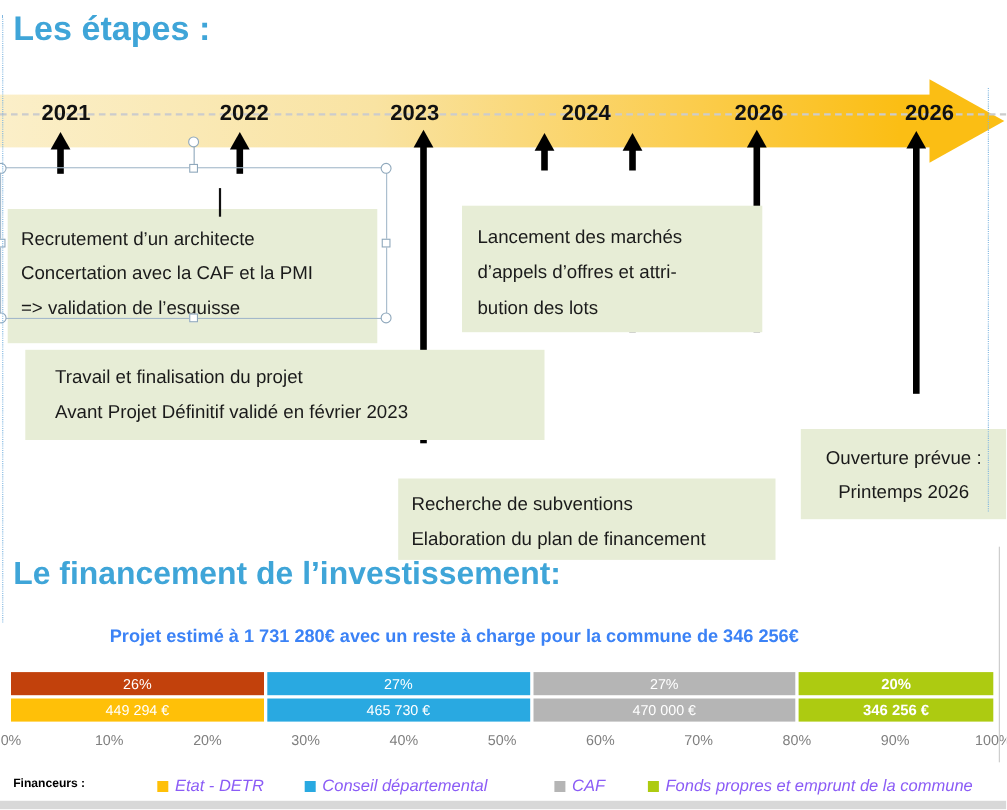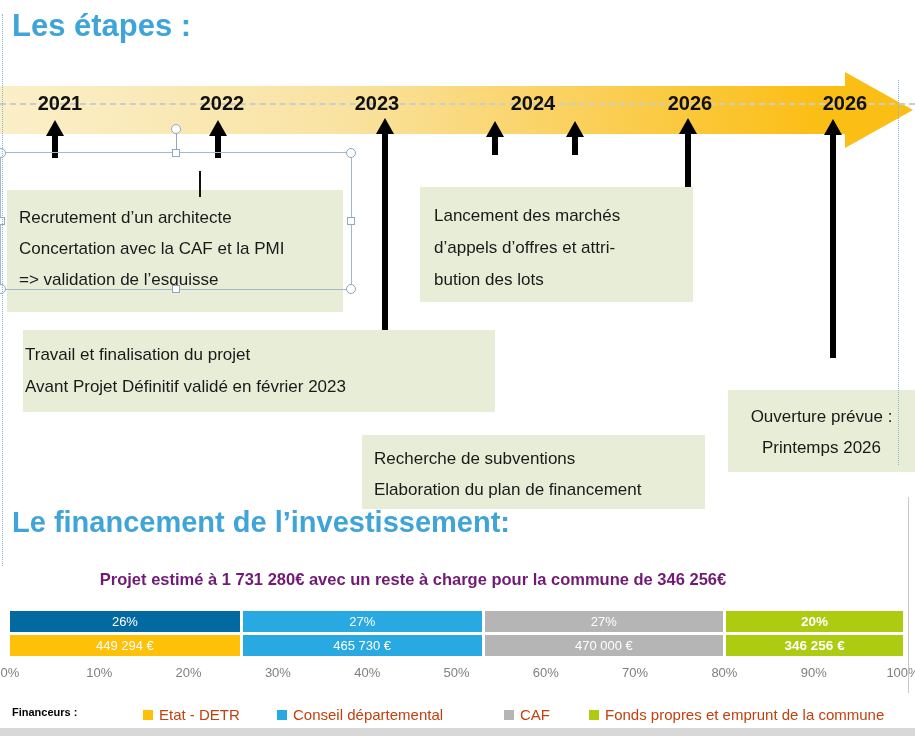--- a/index.html
+++ b/index.html
@@ -45,21 +45,21 @@
   .a-2025 { left:679px; top:118px; height:184px; }
   .a-2026 { left:824px; top:119px; height:239px; }
   .connector-line { position:absolute; left:572px; top:270px; width:6px; height:32px; background:#000; z-index:1; }
 
   
   .step-box { position:absolute; background:#e7edd6; color:#1a1a1a; font-size:17px; z-index:2;margin-top:32px; }
   .step-box .line { line-height:31px; }
   .box-recrutement { left:7px;   top:158px; width:336px; height:122px; padding:12px 0 0 12px; box-sizing:border-box; }
   .box-lancement   { left:420px; top:155px; width:273px; height:115px; padding:13px 0 0 14px; box-sizing:border-box; }
   .box-lancement .line { line-height:32px; }
-  .box-travail     { left:23px;  top:298px; width:472px; height:82px;  padding:9px 0 0 2px;  box-sizing:border-box; }
+  .box-travail     { left:23px;  top:286px; width:472px; height:82px;  padding:9px 0 0 27px;  box-sizing:border-box; }
   .box-travail .line { line-height:32px; }
   .box-travaux     { left:532px; top:302px; width:236px; height:45px; text-align:center; font-weight:700; font-size:19px; line-height:45px; }
   .box-recherche   { left:362px; top:403px; width:343px; height:74px;  padding:8px 0 0 12px;  box-sizing:border-box; }
   .box-ouverture   { left:728px; top:358px; width:187px; height:82px;  padding:11px 0 0 0; box-sizing:border-box; text-align:center; }
 
   
   .sel-frame { position:absolute; left:0; top:152px; width:350px; height:136px;
     border:1px solid #a3b8ca; z-index:3; pointer-events:none; }
   .handle { position:absolute; background:#fff; border:1px solid #8fa8bc; box-sizing:border-box; }
   .h-circle { width:10px; height:10px; border-radius:50%; }
@@ -67,37 +67,37 @@
   .h-tl { left:-5px; top:-5px; } .h-tr { right:-5px; top:-5px; }
   .h-bl { left:-5px; bottom:-5px; } .h-br { right:-5px; bottom:-5px; }
   .h-tc { left:50%; top:-4px; margin-left:-4px; } .h-bc { left:50%; bottom:-4px; margin-left:-4px; }
   .h-ml { left:-4px; top:50%; margin-top:-4px; } .h-mr { right:-4px; top:50%; margin-top:-4px; }
   .rot-stem { position:absolute; left:50%; top:-20px; width:1px; height:20px; background:#8fa8bc; }
   .h-rot { left:50%; top:-29px; margin-left:-5px; }
   .text-caret { position:absolute; left:199px; top:171px; width:2px; height:26px; background:#111; z-index:4; }
 
   
   .subtitle { position:absolute; left:0; top:570px; width:826px; text-align:center;
-    font-size:16.5px; font-weight:700; color:#701a75; }
+    font-size:16.5px; font-weight:700; color:#3b82f6; }
   .chart { position:absolute; left:10px; top:611px; width:893px; z-index:2; }
   .bar-row { display:flex; gap:3px; height:21px; margin-bottom:3px; }
   .seg { display:flex; align-items:center; justify-content:center;
     color:#fff; font-size:13px; overflow:hidden; white-space:nowrap; }
   .bar-row .seg:last-child { font-weight:700; font-size:13.5px; }
   .axis { position:absolute; left:0; top:54px; width:100%; height:18px; }
   .tick { position:absolute; transform:translateX(-50%); font-size:13px; color:#7f7f7f; white-space:nowrap; }
   .tick:nth-child(1){left:0;} .tick:nth-child(2){left:10%;} .tick:nth-child(3){left:20%;}
   .tick:nth-child(4){left:30%;} .tick:nth-child(5){left:40%;} .tick:nth-child(6){left:50%;}
   .tick:nth-child(7){left:60%;} .tick:nth-child(8){left:70%;} .tick:nth-child(9){left:80%;}
   .tick:nth-child(10){left:90%;} .tick:nth-child(11){left:100%;}
 
   .legend { position:absolute; left:0; top:704px; width:915px; height:24px; z-index:2; }
   .legend-title { position:absolute; left:12px; top:2px; font-size:11px; font-weight:700; color:#000; }
   .legend-item { position:absolute; top:2px; display:flex; align-items:center; gap:6px;
-    font-size:15px; color:#c2410c; }
+    font-size:15px; color:#8b5cf6;font-style:italic; }
   .li-0 { left:143px; } .li-1 { left:277px; } .li-2 { left:504px; } .li-3 { left:589px; }
   .swatch { width:10px; height:10px; display:inline-block; }
 </style>
 </head>
 <body>
 
 <div class="slide">
 
   <div class="guide-v guide-left"></div>
   <div class="guide-v guide-right"></div>
@@ -187,21 +187,21 @@
     <div class="handle h-square h-ml"></div>
     <div class="handle h-square h-mr"></div>
   </div>
   <div class="text-caret"></div>
 
   <h1 class="h-title title-financement">Le financement de l’investissement:</h1>
   <div class="subtitle">Projet estimé à 1 731 280€ avec un reste à charge pour la commune de 346 256€</div>
 
   <div class="chart">
     <div class="bar-row">
-      <div class="seg" style="background: #0369a1; flex: 26 1 0px;">26%</div>
+      <div class="seg" style="background: #c2410c; flex: 26 1 0px;">26%</div>
       <div class="seg" style="background: rgb(41, 169, 225); flex: 27 1 0px;">27%</div>
       <div class="seg" style="background: rgb(181, 181, 181); flex: 27 1 0px;">27%</div>
       <div class="seg" style="background: rgb(173, 203, 17); flex: 20 1 0px;">20%</div>
     </div>
     <div class="bar-row">
       <div class="seg" style="background: rgb(255, 192, 8); flex: 26 1 0px;">449 294 €</div>
       <div class="seg" style="background: rgb(41, 169, 225); flex: 27 1 0px;">465 730 €</div>
       <div class="seg" style="background: rgb(181, 181, 181); flex: 27 1 0px;">470 000 €</div>
       <div class="seg" style="background: rgb(173, 203, 17); flex: 20 1 0px;">346 256 €</div>
     </div>

